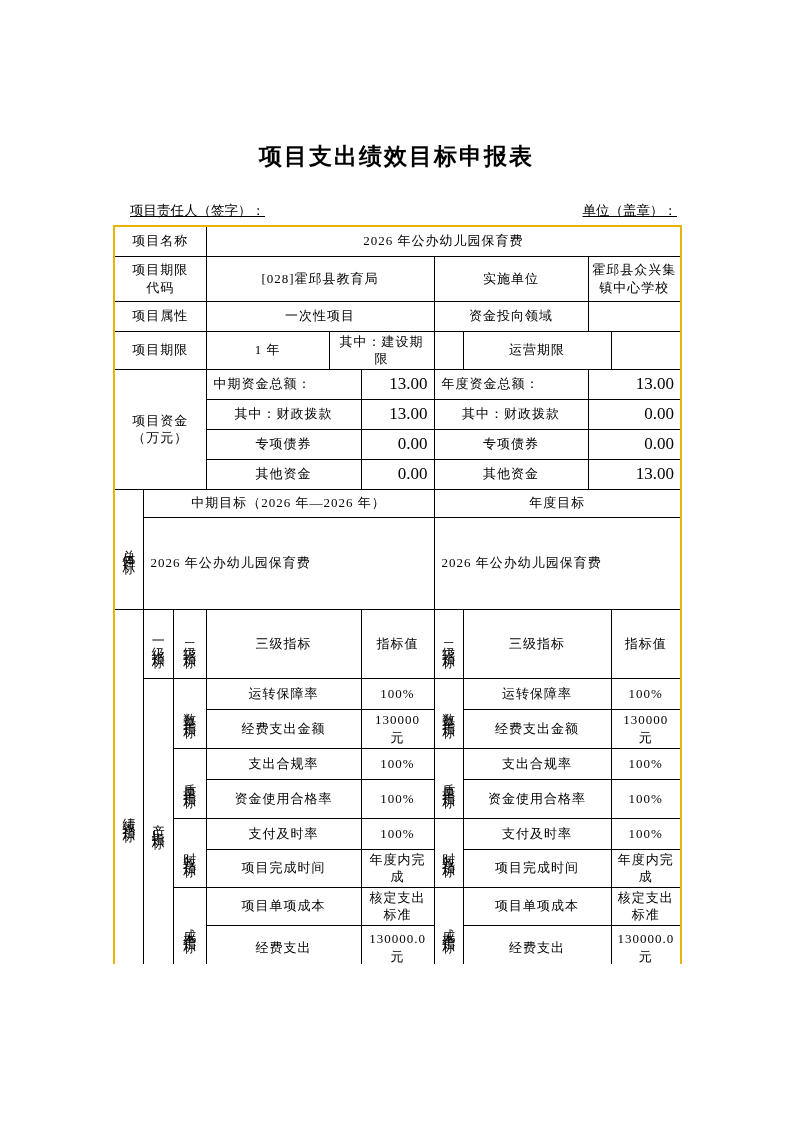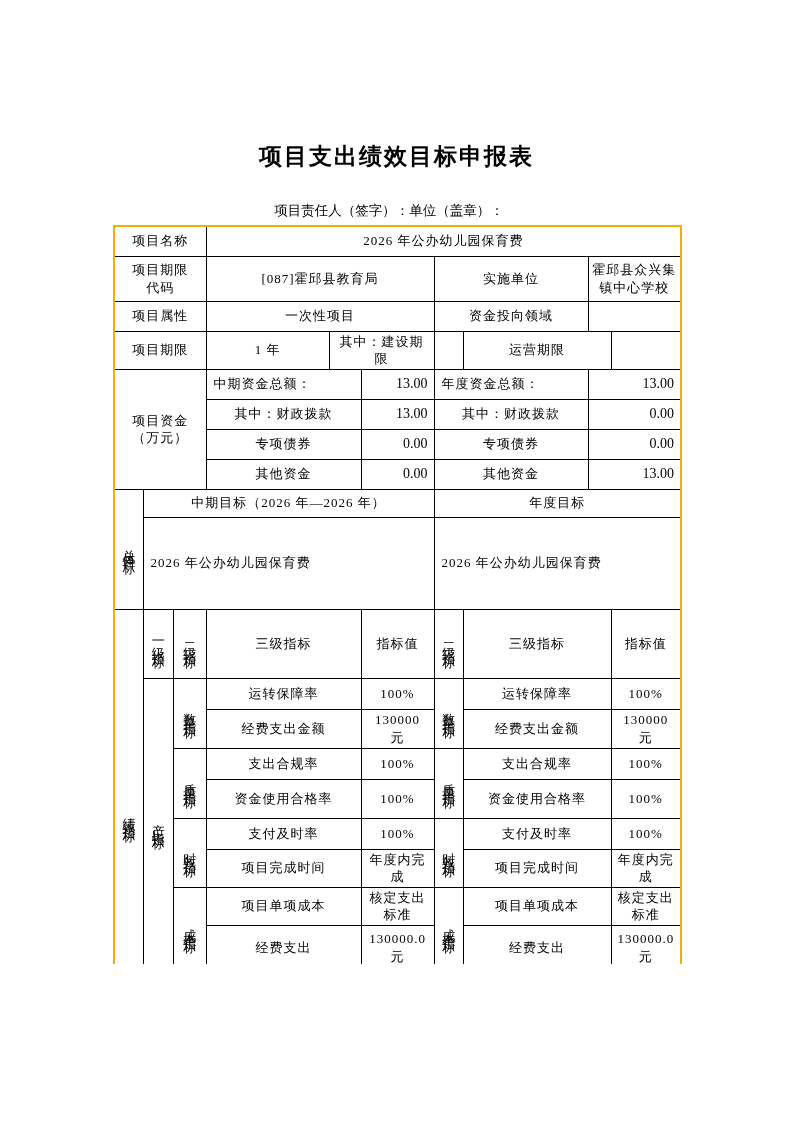--- a/index.html
+++ b/index.html
@@ -25,24 +25,25 @@
   }
   .subtitle {
     position: absolute;
     top: 181px; left: 0; width: 100%;
     text-align: center;
     font-size: 14px;
     letter-spacing: 1px;
   }
   .sign-row {
     position: absolute;
-    top: 202px; left: 101px; right: 116px;
+    top: 202px; left: 130px; right: 116px;
     display: flex;
-    justify-content: center;
+    justify-content: space-between;
     font-size: 13.5px;
+    text-decoration: underline;
   }
   table.form {
     position: absolute;
     left: 113px; top: 225px;
     width: 567px;
     border-collapse: collapse;
     table-layout: fixed;
     border: 2px solid #eab308;
   }
   td {
@@ -51,21 +52,21 @@
     text-align: center;
     vertical-align: middle;
     white-space: pre-line;
     line-height: 1.35;
     padding: 1px 2px;
     overflow: hidden;
     letter-spacing: 1px;
   }
   td.al { text-align: left; padding-left: 7px; }
   td.ar { text-align: right; padding-right: 6px; letter-spacing: 0; }
-  td.num { font-size: 14px; }
+  td.num { font-size: 17px; }
   .vtext {
     writing-mode: vertical-rl;
     text-orientation: upright;
     letter-spacing: 4px;
     line-height: 1.05;
     display: inline-block;
     white-space: normal;
   }
   .page-num {
     position: absolute;
@@ -101,21 +102,21 @@
 
     <tbody>
         <tr style="height:30px">
       <td colspan="3">项目名称</td>
       <td colspan="7">2026 年公办幼儿园保育费</td>
     </tr>
 
     <tr style="height:45px">
       <td colspan="3">项目期限
 代码</td>
-      <td colspan="3">[087]霍邱县教育局</td>
+      <td colspan="3">[028]霍邱县教育局</td>
       <td colspan="2">实施单位</td>
       <td colspan="2">霍邱县众兴集
 镇中心学校</td>
     </tr>
 
     <tr style="height:30px">
       <td colspan="3">项目属性</td>
       <td colspan="3">一次性项目</td>
       <td colspan="2">资金投向领域</td>
       <td colspan="2"></td>

